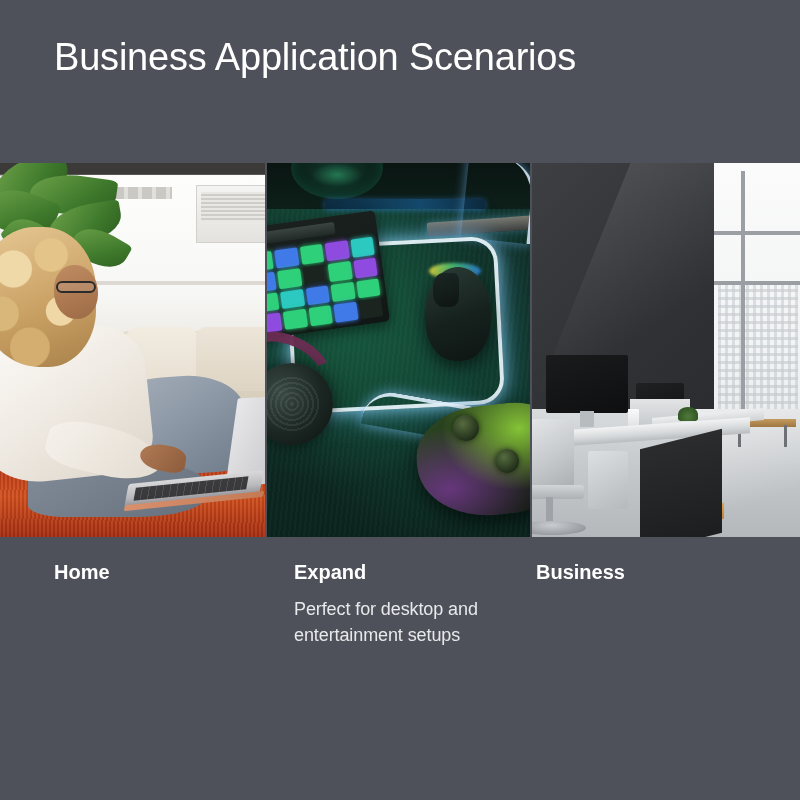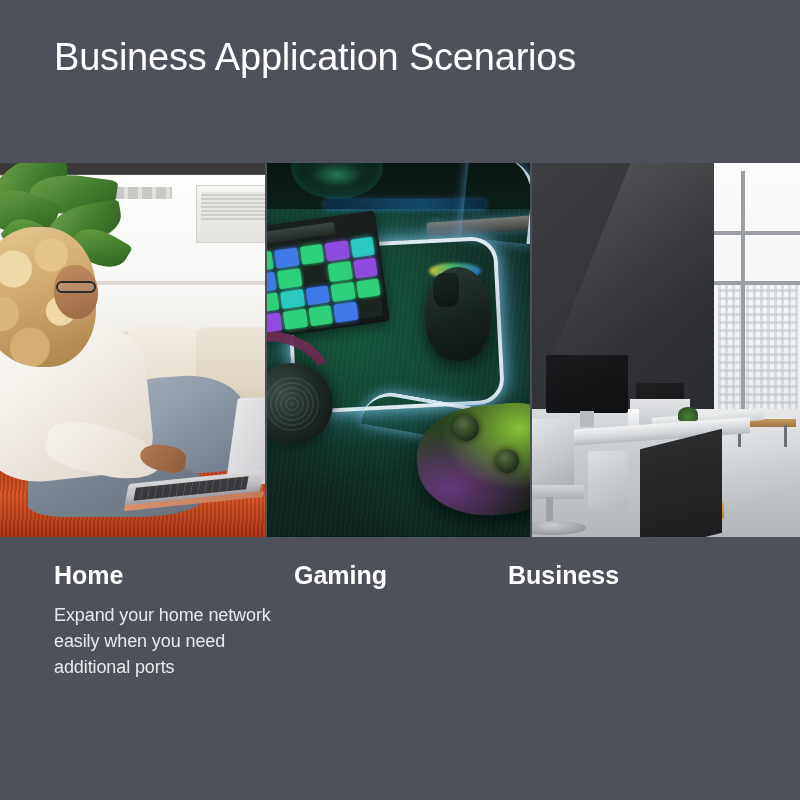--- a/index.html
+++ b/index.html
@@ -445,23 +445,23 @@
   .business .bl1 { left:206px; } .business .bl2 { left:252px; }
 
   
   .columns {
     position:absolute;
     left:0; top:560px; width:800px;
   }
   .col { position:absolute; top:0; width:222px; }
   .col.c1 { left:54px; }
   .col.c2 { left:294px; }
-  .col.c3 { left:508px; }
+  .col.c3 { left:536px; }
   .col-title {
-    font-size:25px;
+    font-size:20px;
     font-weight:bold;
     color:#ffffff;
     line-height:1.2;
     margin-bottom:12px;
   }
   .col-desc {
     font-size:18px;
     font-weight:400;
     color:#e8e9ea;
     line-height:1.45;
@@ -579,23 +579,23 @@
     <div class="chair-seat"></div>
     <div class="chair-pole"></div>
     <div class="chair-base"></div>
   </div>
 </div>
 
 <div class="columns">
 
   <div class="col c1">
     <div class="col-title">Home</div>
-    <div class="col-desc">Expand your home network easily when you need additional ports</div>
   </div>
 
   <div class="col c2">
-    <div class="col-title">Gaming</div>
+    <div class="col-title">Expand</div>
+    <div class="col-desc">Perfect for desktop and entertainment setups</div>
   </div>
 
   <div class="col c3">
     <div class="col-title">Business</div>
   </div>
 </div>
 
 </body></html>

